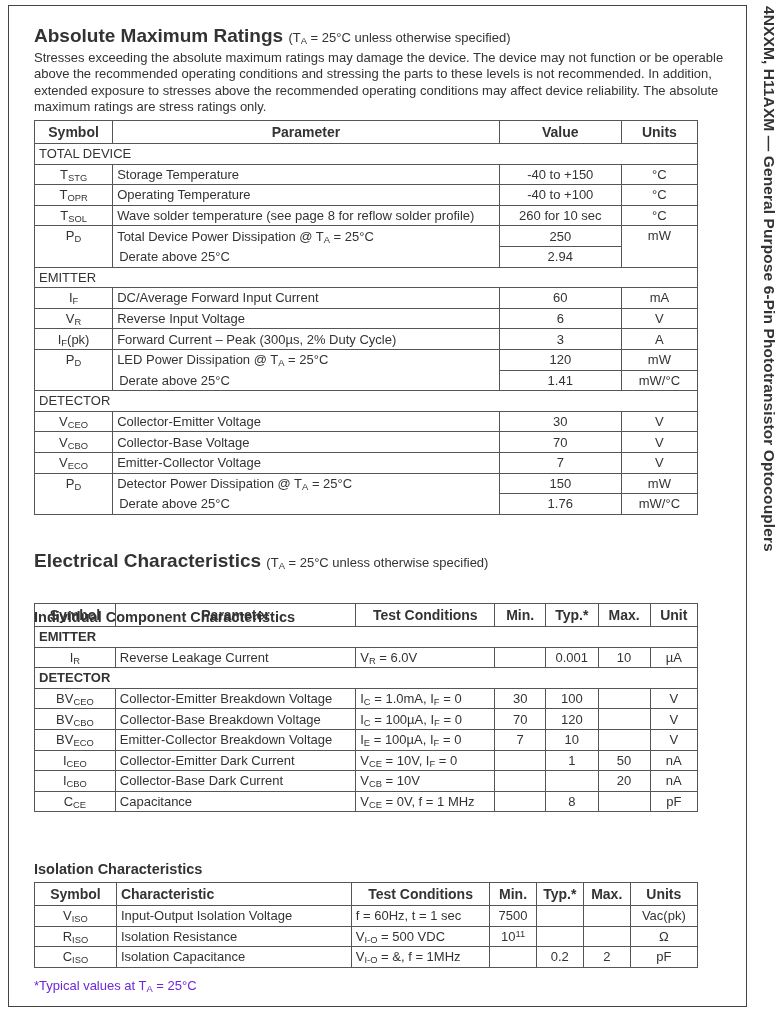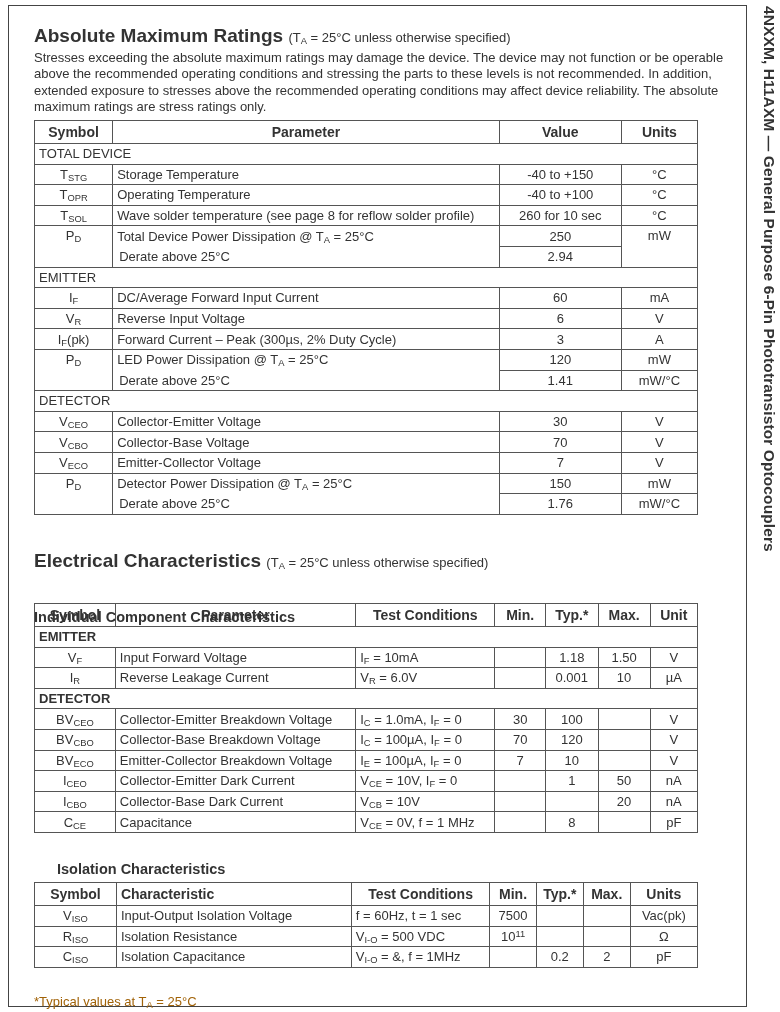--- a/index.html
+++ b/index.html
@@ -17,21 +17,21 @@
   sup { font-size: 0.72em; vertical-align: 0.45em; line-height: 0; }
   .intro { font-size: 13px; line-height: 16.3px; margin: 3px 0 0 0; color: #333; }
   h2 { font-size: 14.5px; font-weight: bold; margin: 0; color: #333; }
   table { border-collapse: collapse; width: 664px; font-size: 13px; color: #333; }
   td, th { border: 1px solid #555; padding: 0 4px; height: 19.6px; line-height: 19px; white-space: nowrap; }
   th { font-weight: bold; font-size: 14px; height: 22px; }
   td.c { text-align: center; }
   td.sec { font-size: 13px; }
   td.sec.b { font-weight: bold; }
   .indent { padding-left: 6px; }
-  .note { font-size: 13px; color: #a16207; margin-top: 16px; }
+  .note { font-size: 13px; color: #6d28d9; }
   .noborder-bottom { border-bottom: none; }
   .noborder-top { border-top: none; }
 </style>
 </head>
 <body>
 
 <div class="frame"></div>
 
 <div class="side-title">
   <span>4NXXM, H11AXM — General Purpose 6-Pin Phototransistor Optocouplers</span>
@@ -182,29 +182,20 @@
         <th>Typ.*</th>
         <th>Max.</th>
         <th>Unit</th>
       </tr>
     </thead>
     <tbody id="ind-body">
         <tr>
           <td class="sec b" colspan="7">EMITTER</td>
         </tr>
         <tr>
-          <td class="c"><span>V</span><sub>F</sub></td>
-          <td>Input Forward Voltage</td>
-          <td><span>I</span><sub>F</sub><span> = 10mA</span></td>
-          <td class="c"></td>
-          <td class="c">1.18</td>
-          <td class="c">1.50</td>
-          <td class="c">V</td>
-        </tr>
-        <tr>
           <td class="c"><span>I</span><sub>R</sub></td>
           <td>Reverse Leakage Current</td>
           <td><span>V</span><sub>R</sub><span> = 6.0V</span></td>
           <td class="c"></td>
           <td class="c">0.001</td>
           <td class="c">10</td>
           <td class="c">µA</td>
         </tr>
         <tr>
           <td class="sec b" colspan="7">DETECTOR</td>
@@ -259,21 +250,21 @@
           <td>Capacitance</td>
           <td><span>V</span><sub>CE</sub><span> = 0V, f = 1 MHz</span></td>
           <td class="c"></td>
           <td class="c">8</td>
           <td class="c"></td>
           <td class="c">pF</td>
         </tr>
       </tbody>
   </table>
 
-  <h2 style="position:absolute; top:861px; left:0;margin-left:23px;">Isolation Characteristics</h2>
+  <h2 style="position:absolute; top:861px; left:0;">Isolation Characteristics</h2>
 
   <table id="iso-table" style="position:absolute; top:882px; left:0;">
     <colgroup>
         <col style="width:86px">
         <col style="width:245px">
         <col style="width:143px">
         <col style="width:48px">
         <col style="width:48px">
         <col style="width:48px">
         <col style="width:70px">

